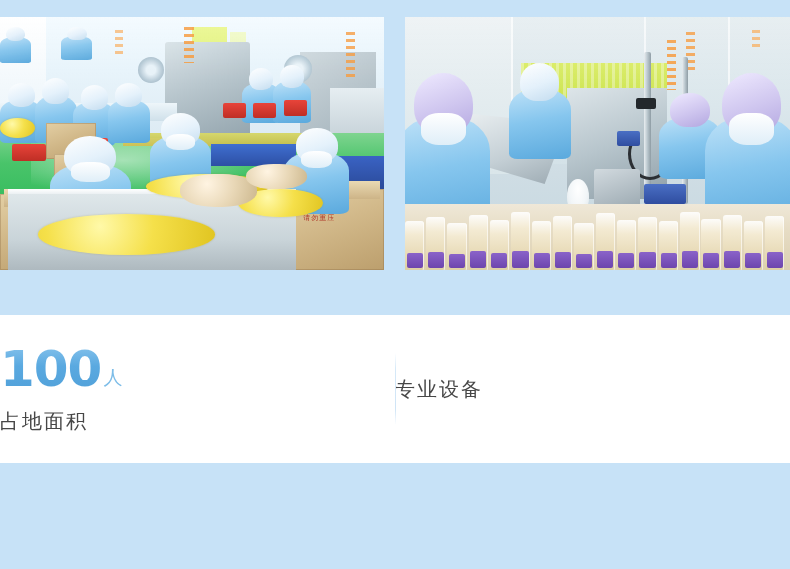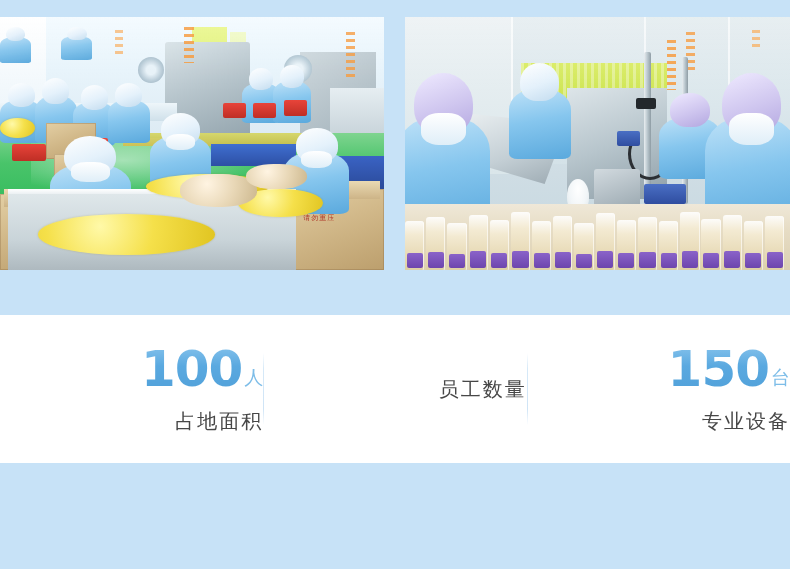--- a/index.html
+++ b/index.html
@@ -212,21 +212,21 @@
     position: absolute;
     left: 0; top: 315px;
     width: 790px; height: 148px;
     background: #ffffff;
     display: flex;
     align-items: center;
   }
   .stat {
     flex: 1 1 0;
     position: relative;
-    text-align: right;
+    text-align: left;
   }
   .stat + .stat::before {
     content: "";
     position: absolute;
     left: 0; top: 50%;
     transform: translateY(-50%);
     width: 1px; height: 72px;
     background: linear-gradient(180deg, rgba(216,234,248,0) 0%, #d6e9f8 22%, #cfe4f6 78%, rgba(216,234,248,0) 100%);
   }
   .stat-value {
@@ -465,27 +465,21 @@
   <div class="stats-panel">
 
     <div class="stat">
       <div class="stat-value">
         <span class="stat-number">100</span><span class="stat-unit">人</span>
       </div>
       <div class="stat-label">占地面积</div>
     </div>
 
     <div class="stat">
-      <div class="stat-label">员工数量</div>
-    </div>
-
-    <div class="stat">
-      <div class="stat-value">
-        <span class="stat-number">150</span><span class="stat-unit">台</span>
-      </div>
       <div class="stat-label">专业设备</div>
     </div>
 
+
   </div>
 
   <div class="bottom-band"></div>
 
 </div>
 
 </body></html>

